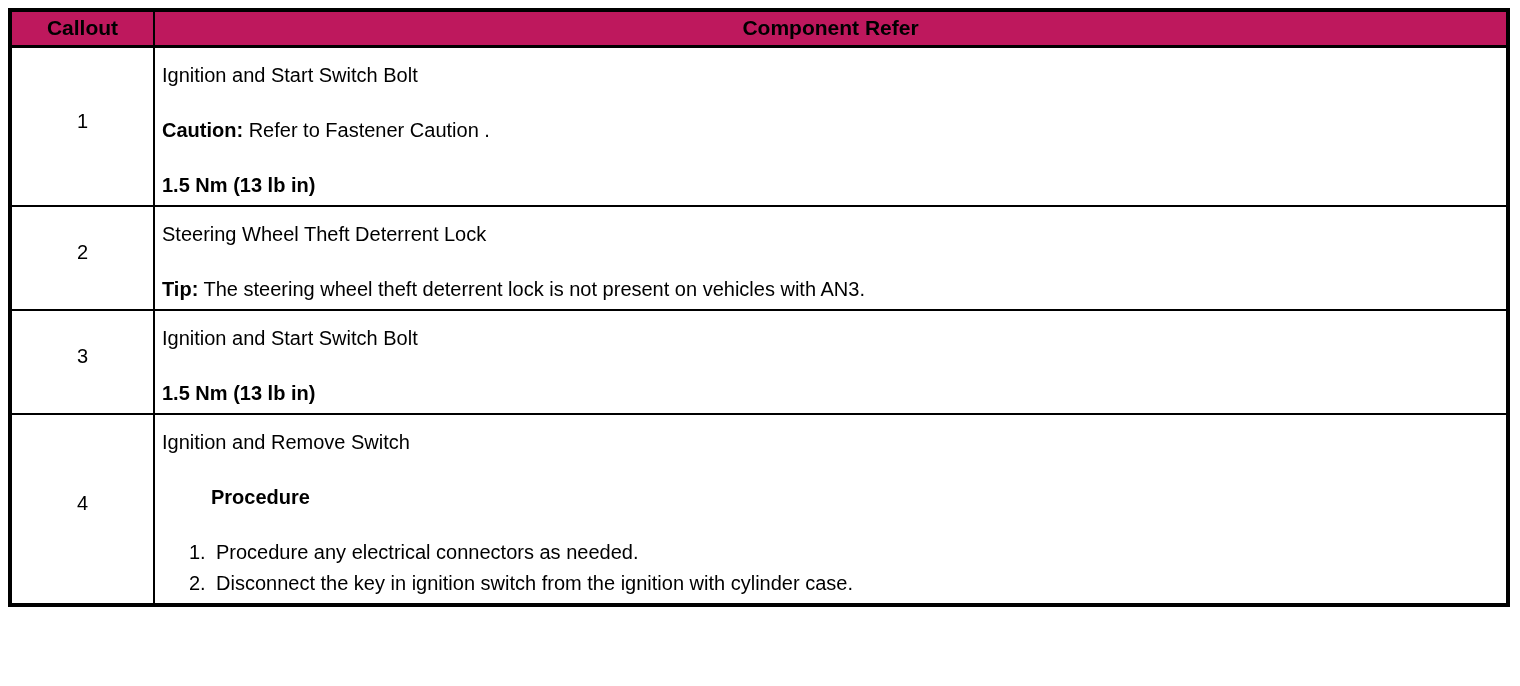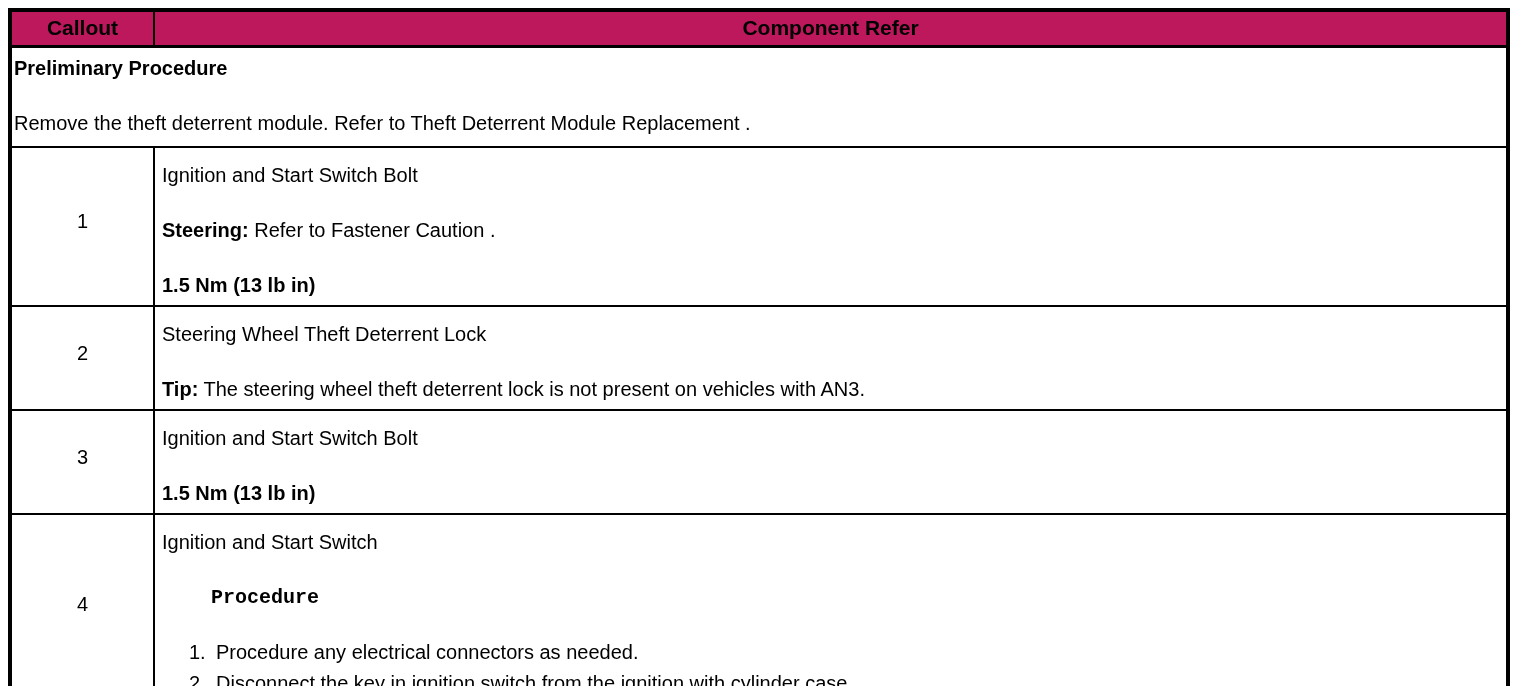--- a/index.html
+++ b/index.html
@@ -56,21 +56,20 @@
   .para {
     margin: 0 0 28px 0;
     line-height: 27px;
     font-size: 20px;
   }
   .para:last-child { margin-bottom: 0; }
   .b { font-weight: bold; }
   .heading-para {
     font-weight: bold;
     margin-left: 49px;
-    font-family: Liberation Mono, monospace;
   }
   .num-list { margin: 0; }
   .list-item {
     display: flex;
     line-height: 27px;
     margin: 0 0 4px 0;
     padding-left: 27px;
   }
   .list-item:last-child { margin-bottom: 0; }
   .list-num {
@@ -93,53 +92,47 @@
       <col class="col-callout">
       <col class="col-component">
     </colgroup>
     <thead>
       <tr>
         <th>Callout</th>
         <th>Component Refer</th>
       </tr>
     </thead>
     <tbody id="table-body">
-      <tr>
-        <td class="prelim-cell" colspan="2">
-          <p class="para b">Preliminary Procedure</p>
-          <p class="para">Remove the theft deterrent module. Refer to Theft Deterrent Module Replacement .</p>
-        </td>
-      </tr>
 
     <tr class="h-150">
           <td class="callout-cell">1</td>
           <td class="component-cell">
             <p class="para">Ignition and Start Switch Bolt</p>
-            <p class="para"><span class="b">Steering:</span> Refer to Fastener Caution .</p>
+            <p class="para"><span class="b">Caution:</span> Refer to Fastener Caution .</p>
             <p class="para b">1.5 Nm (13 lb in)</p>
           </td>
         </tr>
         <tr class="h-98">
           <td class="callout-cell">2</td>
           <td class="component-cell">
             <p class="para">Steering Wheel Theft Deterrent Lock</p>
             <p class="para"><span class="b">Tip:</span> The steering wheel theft deterrent lock is not present on vehicles with AN3.</p>
           </td>
         </tr>
         <tr class="h-95">
           <td class="callout-cell">3</td>
           <td class="component-cell">
             <p class="para">Ignition and Start Switch Bolt</p>
             <p class="para b">1.5 Nm (13 lb in)</p>
           </td>
         </tr>
         <tr class="h-188">
           <td class="callout-cell">4</td>
           <td class="component-cell">
-            <p class="para">Ignition and Start Switch</p>
+            <p class="para">Ignition and Remove Switch</p>
             <p class="para heading-para">Procedure</p>
             <div class="para num-list">
               <div class="list-item">
                 <span class="list-num">1.</span>
                 <span class="list-text">Procedure any electrical connectors as needed.</span>
               </div>
               <div class="list-item">
                 <span class="list-num">2.</span>
                 <span class="list-text">Disconnect the key in ignition switch from the ignition with cylinder case.</span>
               </div>

